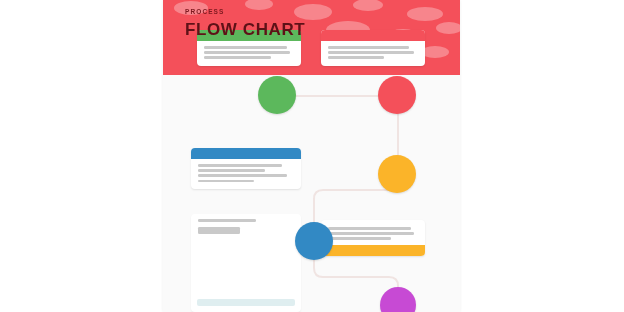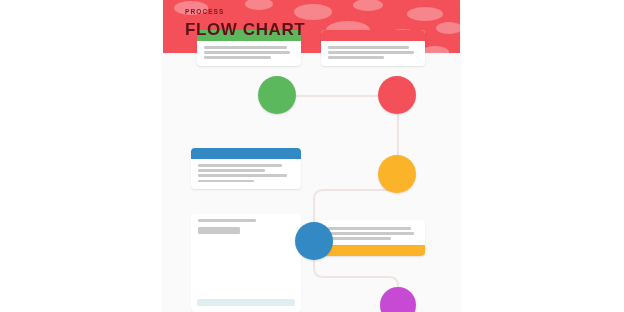--- a/index.html
+++ b/index.html
@@ -33,21 +33,21 @@
     box-shadow: 0 0 3px rgba(0,0,0,0.07);
     overflow: hidden;
   }
 
   
   .header-band {
     position: absolute;
     left: 0;
     top: 0;
     width: 297px;
-    height: 53px;
+    height: 75px;
     background: #f4505a;
     overflow: hidden;
   }
   .header-pattern {
     position: absolute;
     left: 0; top: 0;
     width: 297px; height: 65px;
     opacity: 0.30;
   }
   .header-texts {

